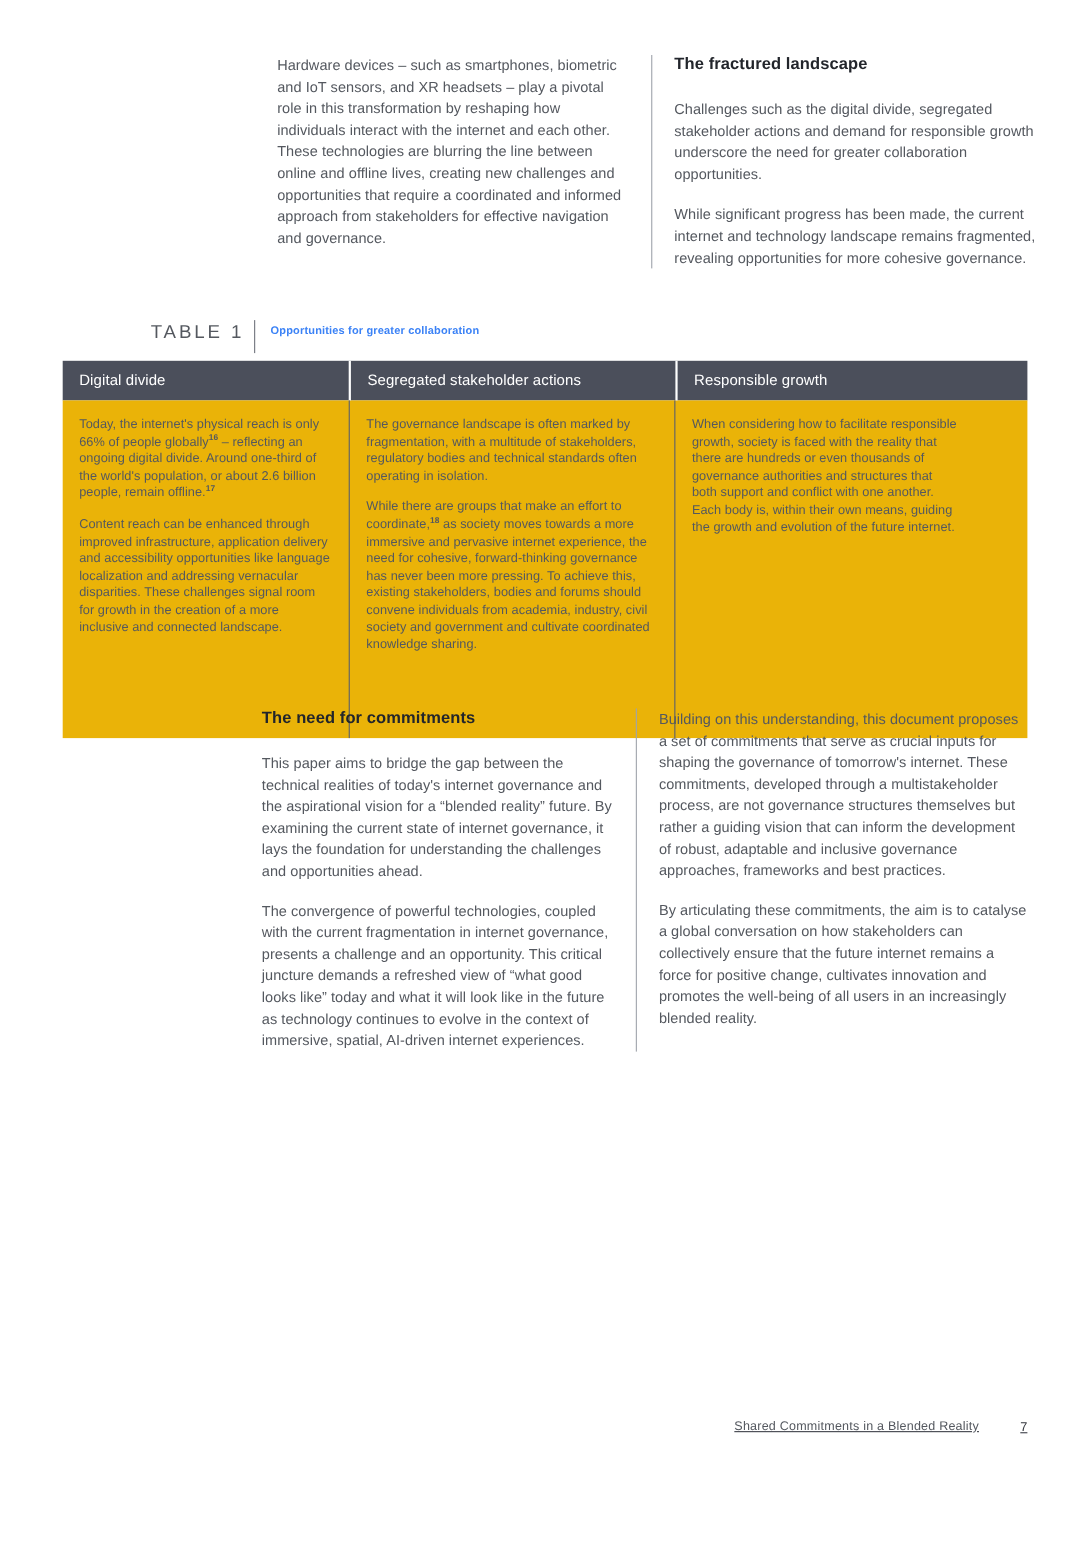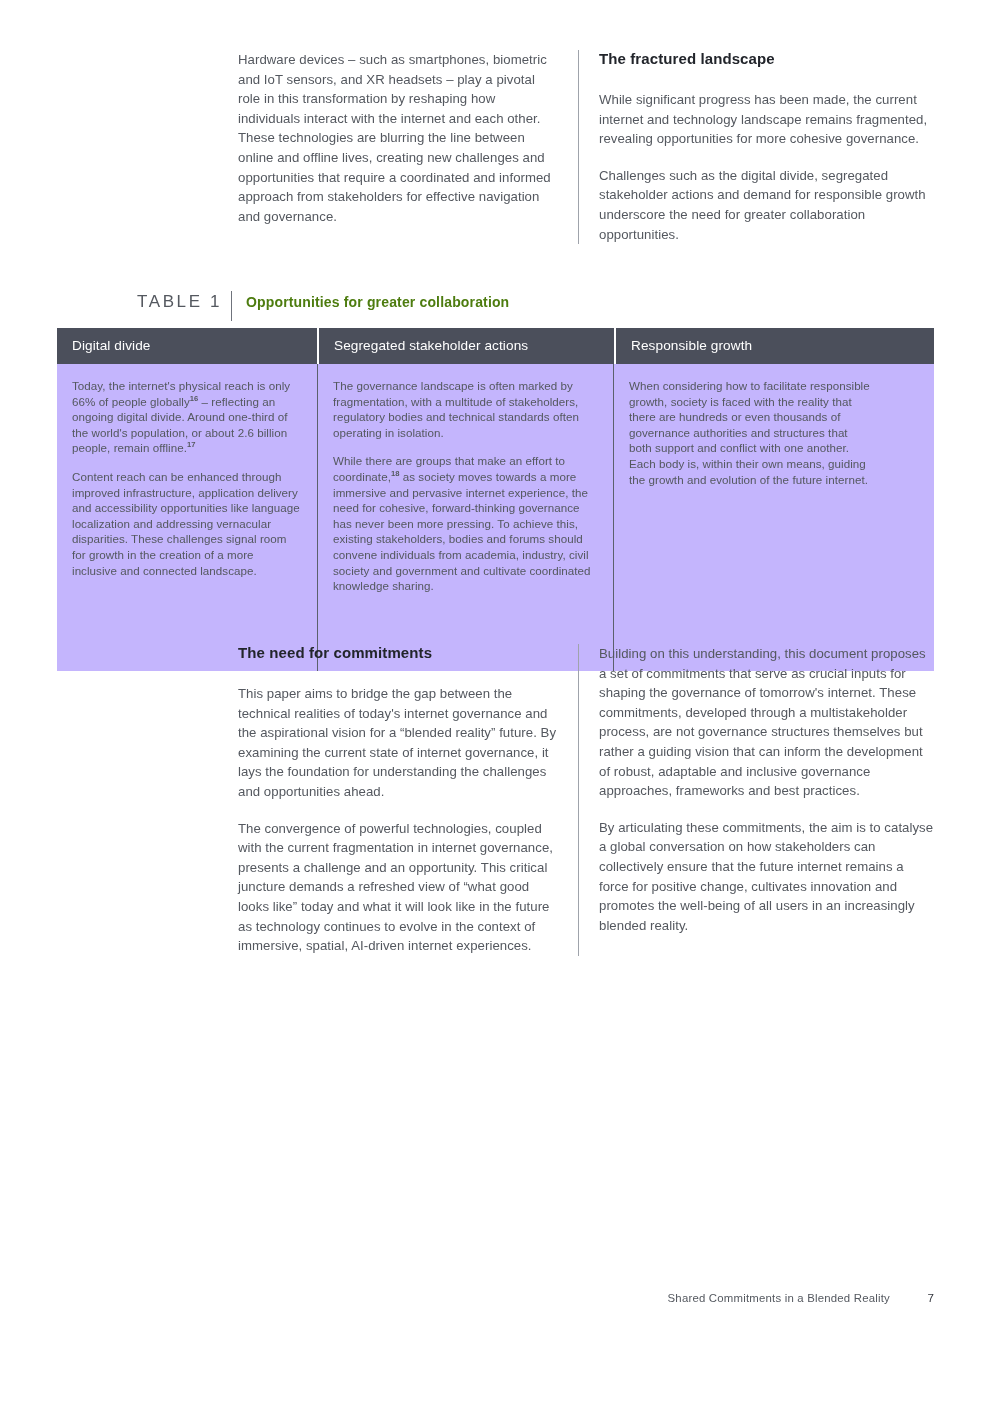--- a/index.html
+++ b/index.html
@@ -40,21 +40,21 @@
   sup {
     font-size: 8.4px;
     font-weight: bold;
     vertical-align: super;
     line-height: 0;
   }
 
   
   .top-block {
     position: absolute;
-    left: 238px;
+    left: 252px;
     top: 50px;
     width: 696px;
     display: flex;
   }
   .top-col-left {
     width: 340px;
     padding-right: 18px;
     box-sizing: border-box;
   }
   .col-rule {
@@ -87,23 +87,23 @@
     width: 94px;
     flex: none;
   }
   .caption-rule {
     width: 1px;
     background: #6f737c;
     height: 30px;
     flex: none;
   }
   .table-title {
-    font-size: 14px;
+    font-size: 10px;
     font-weight: bold;
-    color: #4d7c0f;
+    color: #3b82f6;
     line-height: 22px;
     padding-left: 14px;
     letter-spacing: 0.15px;
     text-align: center;
   }
 
   
   .table {
     position: absolute;
     left: 57px;
@@ -123,21 +123,21 @@
     box-sizing: border-box;
     letter-spacing: 0.1px;
   }
   .th-sep {
     width: 2px;
     background: #ffffff;
     flex: none;
   }
   .table-body {
     display: flex;
-    background: #c4b5fd;
+    background: #eab308;
     height: 307px;
   }
   .td {
     box-sizing: border-box;
     padding: 14px 16px 0 15px;
   }
   .td .para {
     font-size: 11.6px;
     line-height: 15.6px;
     margin-bottom: 13px;
@@ -174,21 +174,22 @@
   .bot-col-right .para:first-child { margin-top: 0; }
 
   
   .footer {
     position: absolute;
     left: 57px;
     top: 1291px;
     width: 877px;
     display: flex;
     justify-content: flex-end;
-    align-items: center;
+    align-items: flex-start;
+    text-decoration: underline;
   }
   .footer-title {
     font-size: 11.4px;
     color: #54585f;
     letter-spacing: 0.2px;
   }
   .footer-page {
     font-size: 11.6px;
     color: #33363d;
     margin-left: 34px;
@@ -201,22 +202,22 @@
 
 <div class="page">
 
   <div class="top-block">
     <div class="top-col-left">
       <p class="para">Hardware devices – such as smartphones, biometric and IoT sensors, and XR headsets – play a pivotal role in this transformation by reshaping how individuals interact with the internet and each other. These technologies are blurring the line between online and offline lives, creating new challenges and opportunities that require a coordinated and informed approach from stakeholders for effective navigation and governance.</p>
     </div>
     <div class="col-rule"></div>
     <div class="top-col-right">
       <h2 class="hdg">The fractured landscape</h2>
+      <p class="para">Challenges such as the digital divide, segregated stakeholder actions and demand for responsible growth underscore the need for greater collaboration opportunities.</p>
       <p class="para">While significant progress has been made, the current internet and technology landscape remains fragmented, revealing opportunities for more cohesive governance.</p>
-      <p class="para">Challenges such as the digital divide, segregated stakeholder actions and demand for responsible growth underscore the need for greater collaboration opportunities.</p>
     </div>
   </div>
 
   <div class="table-caption">
     <div class="table-label">TABLE 1</div>
     <div class="caption-rule"></div>
     <div class="table-title">Opportunities for greater collaboration</div>
   </div>
 
   <div class="table">

